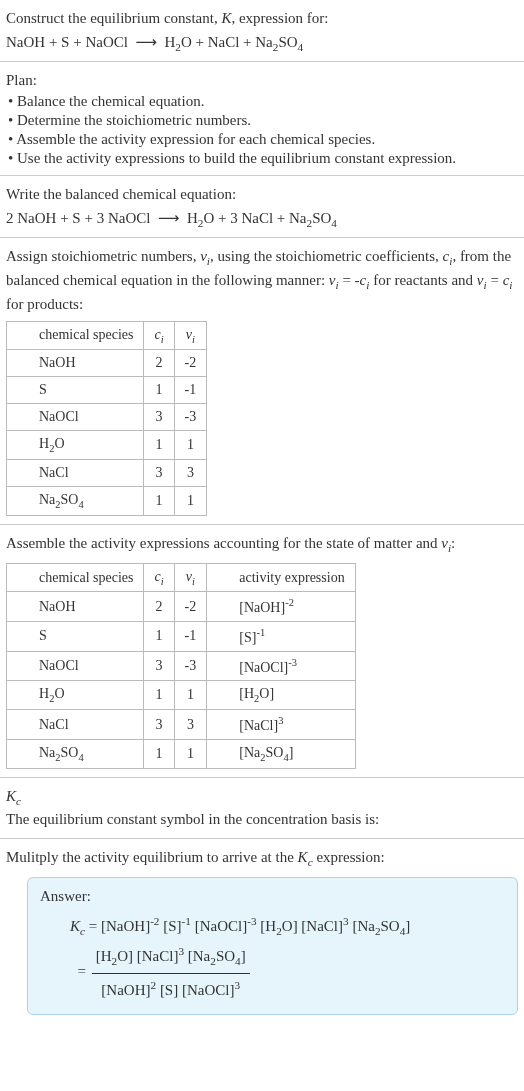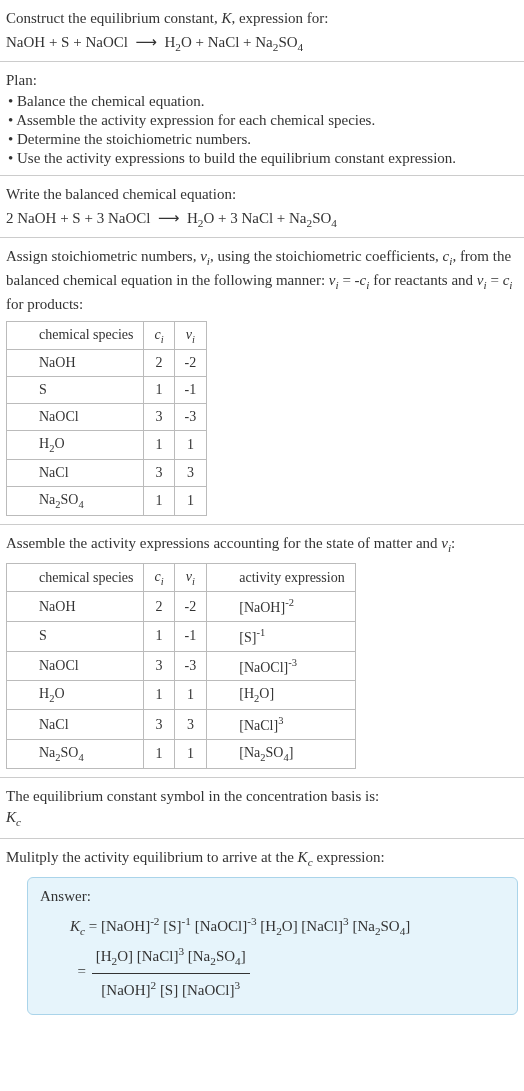--- a/index.html
+++ b/index.html
@@ -61,22 +61,22 @@
     <span>Construct the equilibrium constant, </span><span><i>K</i></span><span>, expression for:</span>
   </div>
   <div class="equation">
     NaOH + S + NaOCl &nbsp;⟶&nbsp; H<sub>2</sub>O + NaCl + Na<sub>2</sub>SO<sub>4</sub>
   </div>
 </div>
 
 <div class="section">
   <div class="txt plan-title">Plan:</div>
   <div class="bullet">• Balance the chemical equation.</div>
+  <div class="bullet">• Determine the stoichiometric numbers.</div>
   <div class="bullet">• Assemble the activity expression for each chemical species.</div>
-  <div class="bullet">• Determine the stoichiometric numbers.</div>
   <div class="bullet">• Use the activity expressions to build the equilibrium constant expression.</div>
 </div>
 
 <div class="section">
   <div class="txt">Write the balanced chemical equation:</div>
   <div class="equation">
     2 NaOH + S + 3 NaOCl &nbsp;⟶&nbsp; H<sub>2</sub>O + 3 NaCl + Na<sub>2</sub>SO<sub>4</sub>
   </div>
 </div>
 
@@ -171,22 +171,22 @@
           <td class="left">Na<sub>2</sub>SO<sub>4</sub></td>
           <td>1</td>
           <td>1</td>
           <td class="left">[Na<sub>2</sub>SO<sub>4</sub>]</td>
         </tr>
   </tbody>
     </table>
 </div>
 
 <div class="section">
+  <div class="txt"><i><span>K</span><sub>c</sub></i></div>
   <div class="txt">The equilibrium constant symbol in the concentration basis is:</div>
-  <div class="txt"><i><span>K</span><sub>c</sub></i></div>
 </div>
 
 <div class="section no-border">
   <div class="txt">
     <span>Mulitply the activity equilibrium to arrive at the </span><i><span>K</span><sub>c</sub></i><span> expression:</span>
   </div>
 
   <div class="answer">
     <div class="answer-title">Answer:</div>
     <div class="kc-line">

